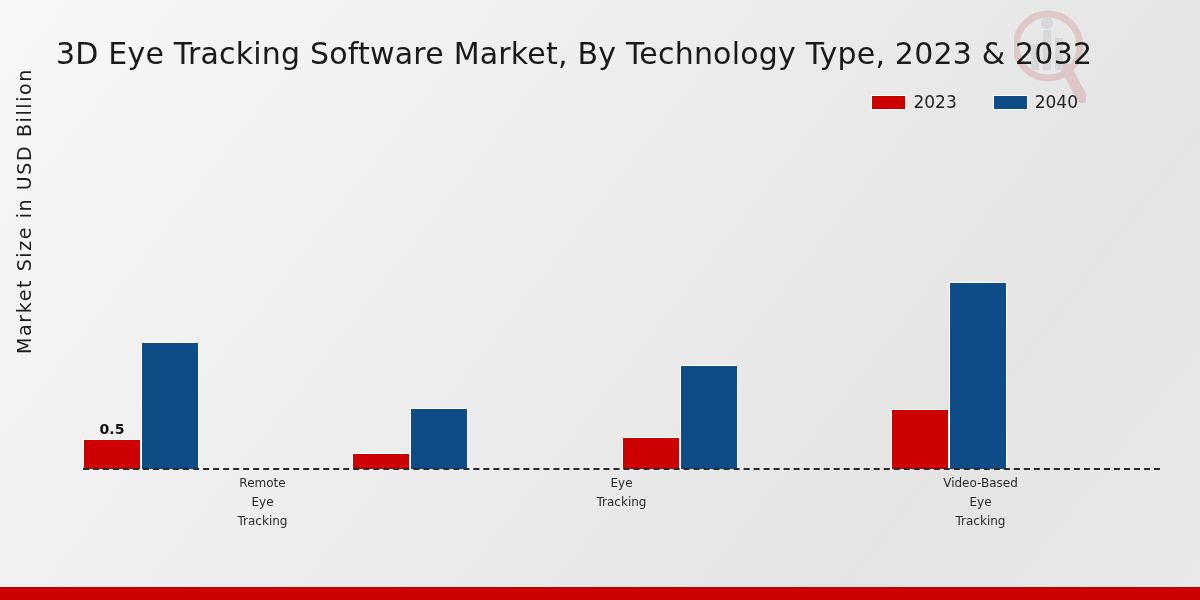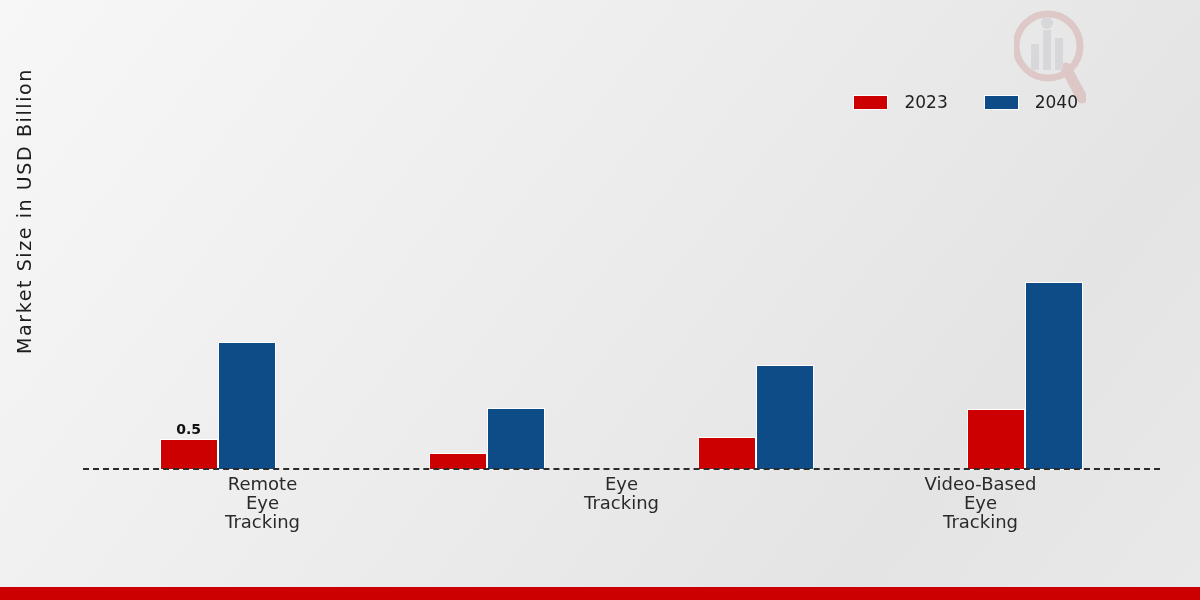--- a/index.html
+++ b/index.html
@@ -51,21 +51,21 @@
     position: absolute;
     right: 122px;
     top: 92px;
     display: flex;
     align-items: center;
     gap: 36px;
   }
   .legend-entry {
     display: flex;
     align-items: center;
-    gap: 16px;
+    gap: 7px;
   }
   .legend-swatch {
     width: 35px;
     height: 15px;
     border: 1px solid #ffffff;
     box-sizing: border-box;
   }
   .legend-label {
     font-size: 17px;
     color: #222222;
@@ -111,21 +111,20 @@
     bottom: 0;
     display: flex;
     align-items: flex-end;
   }
   .group {
     position: relative;
     flex: 1 1 0;
     height: 100%;
     display: flex;
     align-items: flex-end;
-    justify-content: center;
   }
   .bar-wrap {
     position: relative;
     width: 58px;
     display: flex;
     align-items: flex-end;
     justify-content: center;
   }
   .bar {
     width: 58px;
@@ -151,21 +150,21 @@
   .tick-labels {
     position: absolute;
     left: 83px;
     top: 474px;
     width: 1077px;
     display: flex;
   }
   .tick-label {
     flex: 1 1 0;
     text-align: center;
-    font-size: 18px;
+    font-size: 12px;
     line-height: 19px;
     color: #2a2a2a;
   }
   .tick-label span { display: block; }
 
   
   .bottom-accent {
     position: absolute;
     left: 0;
     bottom: 0;
@@ -183,20 +182,21 @@
     <svg viewBox="0 0 72 108" width="72" height="108" aria-hidden="true">
       <circle cx="34" cy="40" r="32" fill="none" stroke="#b03030" stroke-width="7"></circle>
       <line x1="52" y1="62" x2="68" y2="92" stroke="#b03030" stroke-width="11" stroke-linecap="round"></line>
       <rect x="17" y="38" width="8" height="26" fill="#8c8c9a"></rect>
       <rect x="29" y="24" width="8" height="40" fill="#8c8c9a"></rect>
       <rect x="41" y="32" width="8" height="32" fill="#8c8c9a"></rect>
       <circle cx="33" cy="17" r="6" fill="#8c8c9a"></circle>
     </svg>
   </div>
 
+  <div class="chart-title">3D Eye Tracking Software Market, By Technology Type, 2023 &amp; 2032</div>
 
   <div class="legend">
     <div class="legend-entry">
       <span class="legend-swatch series-2023" style="background:#cc0000"></span>
       <span class="legend-label">2023</span>
     </div>
     <div class="legend-entry">
       <span class="legend-swatch series-2032" style="background:#0e4c88"></span>
       <span class="legend-label">2040</span>
     </div>

